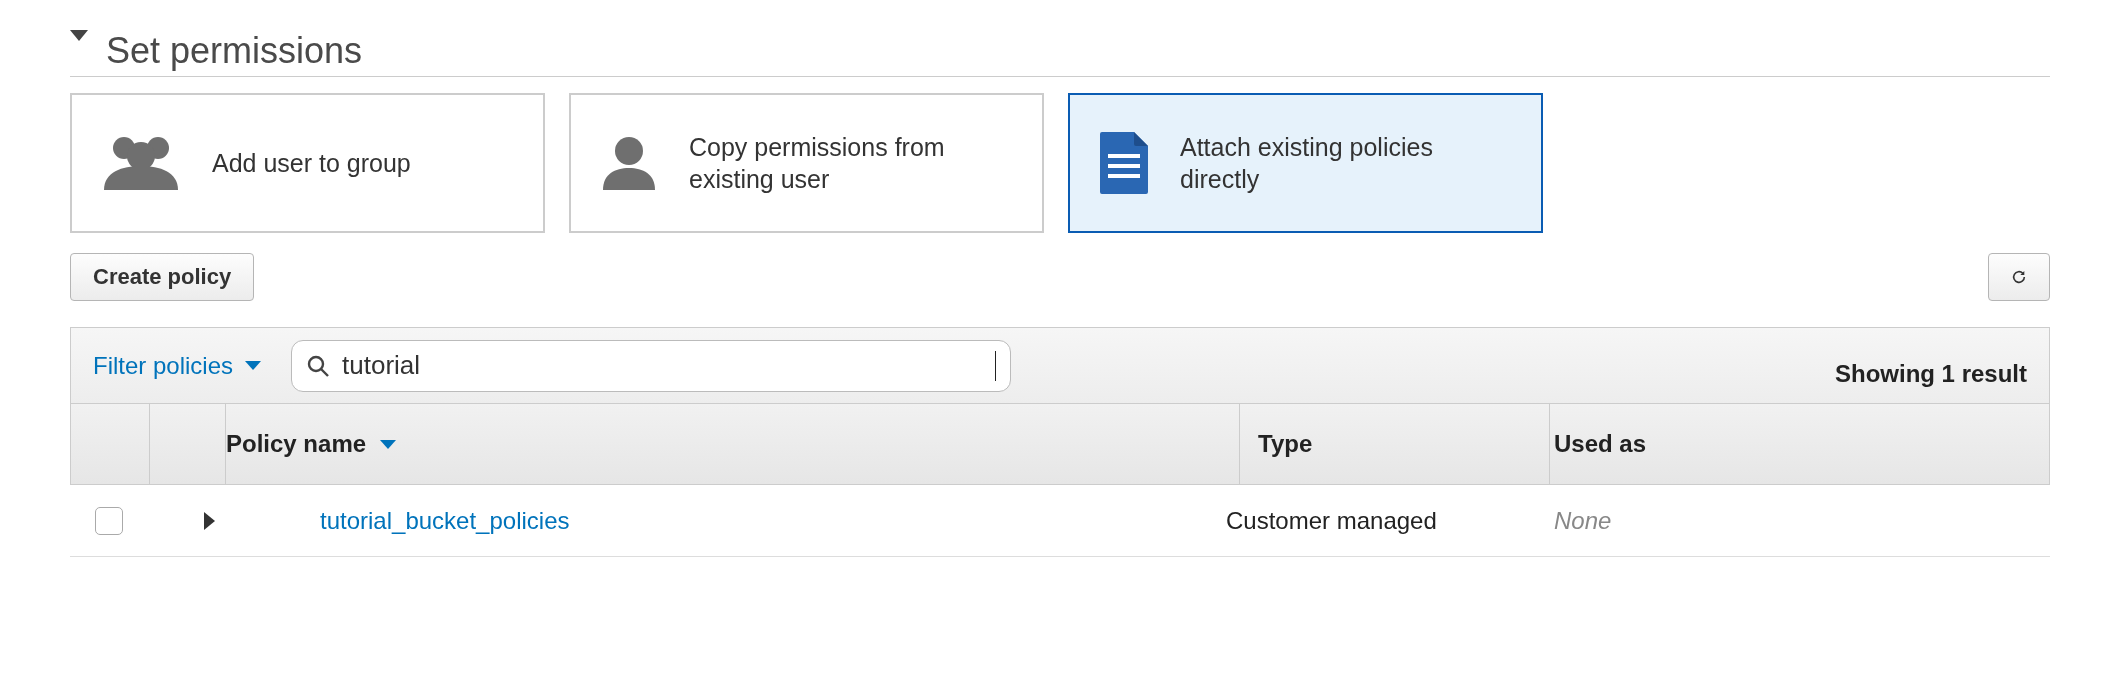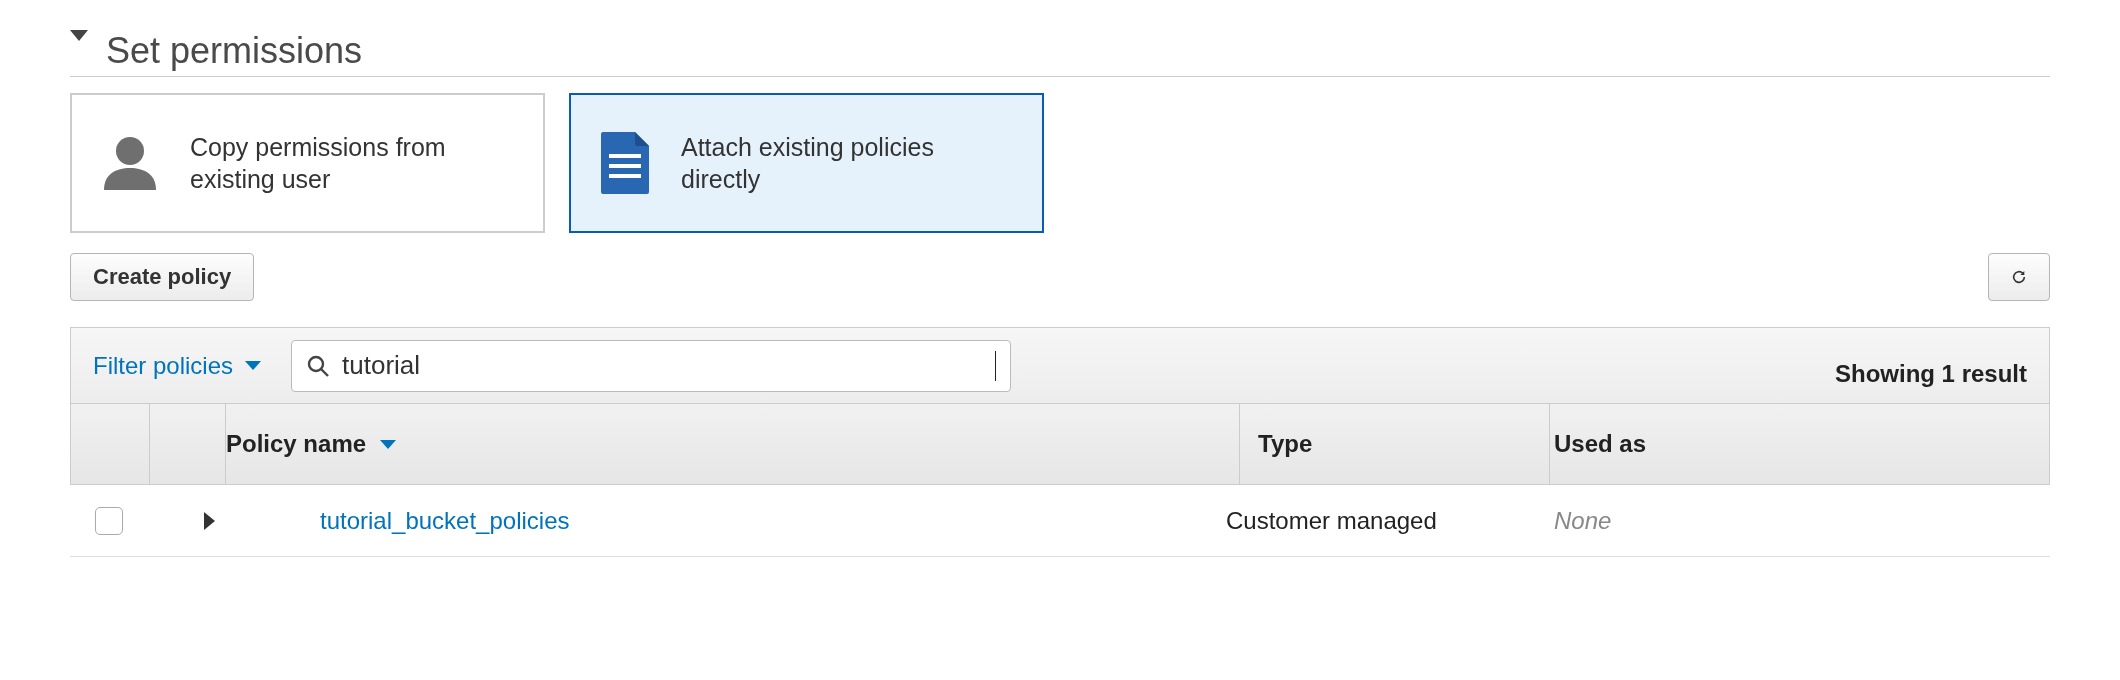--- a/index.html
+++ b/index.html
@@ -118,21 +118,21 @@
   .chev.sort {
     border-top-color: #0073bb;
   }
 
   .search-box {
     position: relative;
     width: 720px;
     height: 52px;
     background: #fff;
     border: 1px solid #bbb;
-    border-radius: 4px;
+    border-radius: 12px;
     display: flex;
     align-items: center;
     padding: 0 14px;
   }
   .search-box svg { flex: 0 0 auto; margin-right: 10px; }
   .search-box input {
     border: none;
     outline: none;
     font-size: 26px;
     width: 100%;
@@ -212,20 +212,33 @@
 <body>
 
 <div class="wrap">
 
   <div class="section-header">
     <div class="caret-down"></div>
     <div class="section-title">Set permissions</div>
   </div>
 
   <div class="option-cards">
+    <div class="option-card">
+      <span class="icon-group">
+        <svg width="86" height="58" viewBox="0 0 86 58">
+          <g fill="#6f6f6f">
+            <circle cx="26" cy="14" r="11"></circle>
+            <circle cx="60" cy="14" r="11"></circle>
+            <circle cx="43" cy="22" r="14"></circle>
+            <path d="M6 56 C6 38 24 32 43 32 C62 32 80 38 80 56 Z"></path>
+          </g>
+        </svg>
+      </span>
+      <span class="label">Add user to group</span>
+    </div>
 
     <div class="option-card">
       <span class="icon-user">
         <svg width="64" height="58" viewBox="0 0 64 58">
           <g fill="#6f6f6f">
             <circle cx="32" cy="17" r="14"></circle>
             <path d="M6 56 C6 40 18 34 32 34 C46 34 58 40 58 56 Z"></path>
           </g>
         </svg>
       </span>

